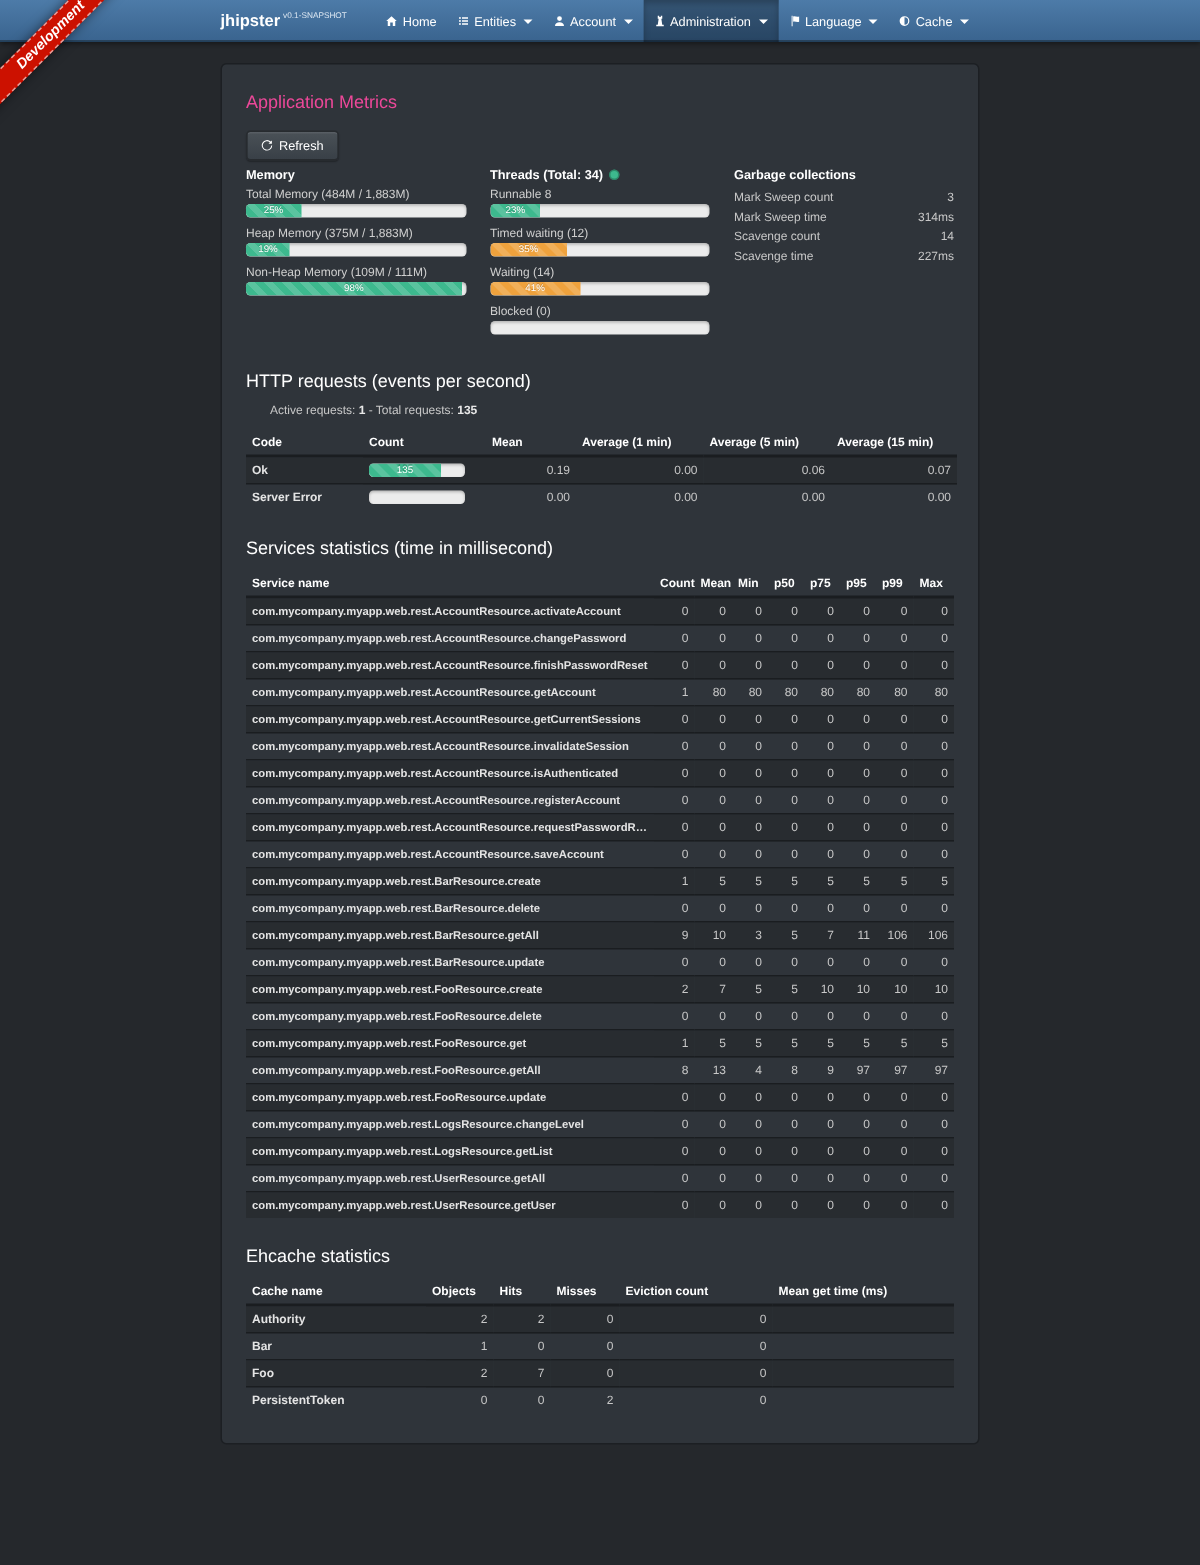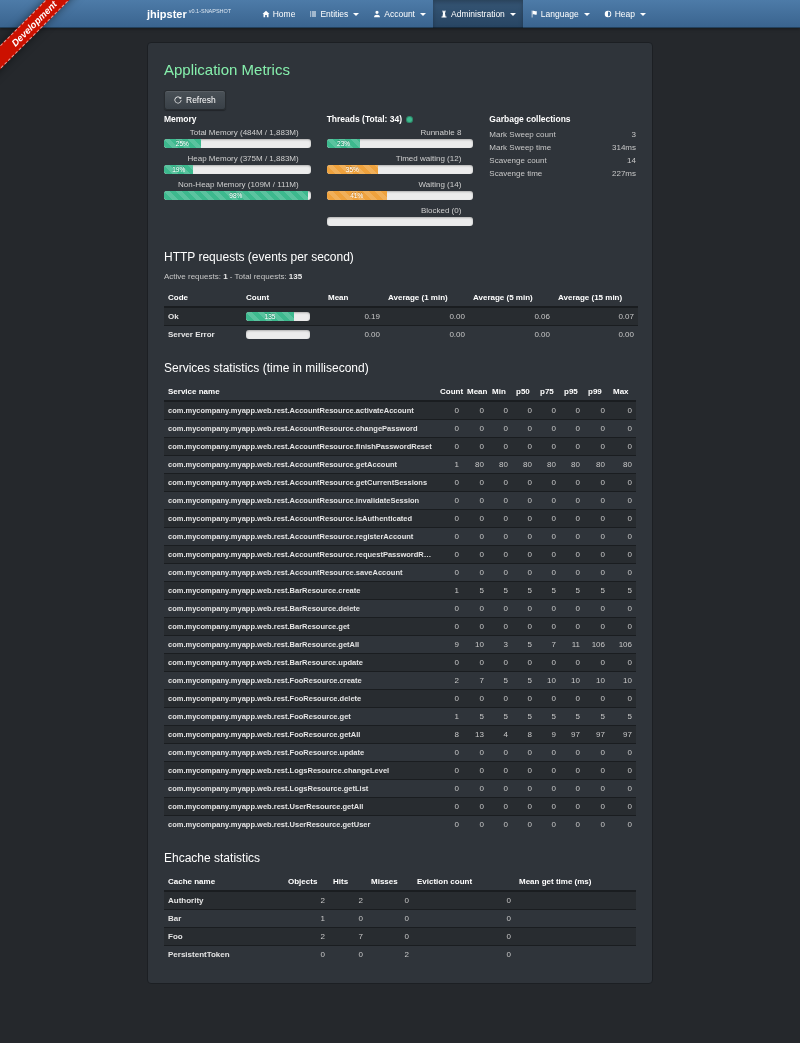--- a/index.html
+++ b/index.html
@@ -39,57 +39,57 @@
     box-shadow:0 0 8px rgba(0,0,0,.5);
     pointer-events:none;
   }
   
   .container {
     width:506px; margin:14px auto 0;
     background:var(--panel,#2f343a);
     border:1px solid #1c1f23; border-radius:4px;
     padding:14px 16px 16px;
   }
-  h2.page-title { color:#86efac; font-size:15px; font-weight:500; margin:4px 0 10px; }
+  h2.page-title { color:#ec4899; font-size:12px; font-weight:500; margin:4px 0 10px; }
   h3.section-title { color:#fff; font-size:12px; font-weight:500; margin:18px 0 8px; }
   .btn-refresh {
     display:inline-flex; align-items:center; gap:4px;
     background:linear-gradient(#4a5157,#394047);
     border:1px solid #272b2f; border-radius:3px;
     color:#fff; font-size:8.5px; font-family:inherit;
     padding:4px 9px; cursor:pointer;
     box-shadow:inset 0 1px 0 rgba(255,255,255,.08), 0 1px 1px rgba(0,0,0,.3);
     margin:2px 0 4px;
   }
   .btn-refresh svg { width:8px; height:8px; fill:#fff; }
   
   .jvm-row { display:flex; gap:16px; }
   .jvm-col { flex:1; min-width:0; }
   .col-h { font-size:8.5px; font-weight:bold; color:#fff; margin-bottom:4px; display:flex; align-items:center; gap:4px; }
-  .bar-label { font-size:8px; color:#cfcfcf; margin:3px 12px 2px; white-space:nowrap;text-align:right; }
+  .bar-label { font-size:8px; color:#cfcfcf; margin:3px 0 2px; white-space:nowrap; }
   .progress {
     height:9px; background:#ececec; border-radius:3px; overflow:hidden;
     box-shadow:inset 0 1px 2px rgba(0,0,0,.25); margin-bottom:6px;
   }
   .bar {
     height:100%; display:flex; align-items:center; justify-content:center;
     color:#fff; font-size:6.5px; line-height:9px; overflow:hidden; white-space:nowrap;
     text-shadow:0 -1px 0 rgba(0,0,0,.25);
   }
   .bar.success { background-color:var(--success,#3db98e); }
   .bar.warning { background-color:var(--warning,#efa23d); }
   .bar.striped {
     background-image:linear-gradient(45deg, rgba(255,255,255,.15) 25%, transparent 25%, transparent 50%, rgba(255,255,255,.15) 50%, rgba(255,255,255,.15) 75%, transparent 75%, transparent);
     background-size:12px 12px;
   }
   .gc-row { display:flex; justify-content:space-between; font-size:8px; padding:2px 0; }
   .gc-val { text-align:right; }
   .info-dot { width:7px; height:7px; border-radius:50%; background:var(--success,#3db98e); display:inline-block; box-shadow:inset 0 0 0 1px rgba(0,0,0,.25); }
   
-  .active-line { font-size:8px; margin:2px 0 8px; }
+  .active-line { font-size:8px; margin:2px 16px 8px; }
   .active-line b { color:#e8e8e8; }
   table.tbl { width:100%; border-collapse:collapse; font-size:8px; margin-bottom:4px; table-layout:fixed; }
   table.tbl th {
     color:#fff; font-weight:bold; text-align:left; font-size:8px;
     padding:4px 4px; border-bottom:2px solid #1a1d20;
   }
   table.tbl td { padding:4px 4px; border-top:1px solid #1a1d20; vertical-align:middle; }
   table.tbl tbody tr:nth-of-type(odd) { background:#282c30; }
   .num { text-align:right; }
   th.num { text-align:right;margin-top:26px; }
@@ -149,21 +149,21 @@
           </span>
         <span>Language</span>
         <span class="caret"></span>
       </li>
       <li class="nav-item">
         <span class="nicon">
             <svg viewBox="0 0 16 16">
               <path d="M8 1.5a6.5 6.5 0 1 0 0 13 6.5 6.5 0 0 0 0-13zm0 1.6a4.9 4.9 0 0 1 0 9.8z"></path>
             </svg>
           </span>
-        <span>Heap</span>
+        <span>Cache</span>
         <span class="caret"></span>
       </li>
     </ul>
   </div>
 </nav>
 
 <div class="ribbon">
   <span>Development</span>
 </div>
 
@@ -482,31 +482,20 @@
           <td class="num">0</td>
           <td class="num">0</td>
           <td class="num">0</td>
           <td class="num">0</td>
           <td class="num">0</td>
           <td class="num">0</td>
           <td class="num">0</td>
           <td class="num">0</td>
         </tr>
 
-        <tr>
-          <td class="svc-name">com.mycompany.myapp.web.rest.BarResource.get</td>
-          <td class="num">0</td>
-          <td class="num">0</td>
-          <td class="num">0</td>
-          <td class="num">0</td>
-          <td class="num">0</td>
-          <td class="num">0</td>
-          <td class="num">0</td>
-          <td class="num">0</td>
-        </tr>
 
         <tr>
           <td class="svc-name">com.mycompany.myapp.web.rest.BarResource.getAll</td>
           <td class="num">9</td>
           <td class="num">10</td>
           <td class="num">3</td>
           <td class="num">5</td>
           <td class="num">7</td>
           <td class="num">11</td>
           <td class="num">106</td>

